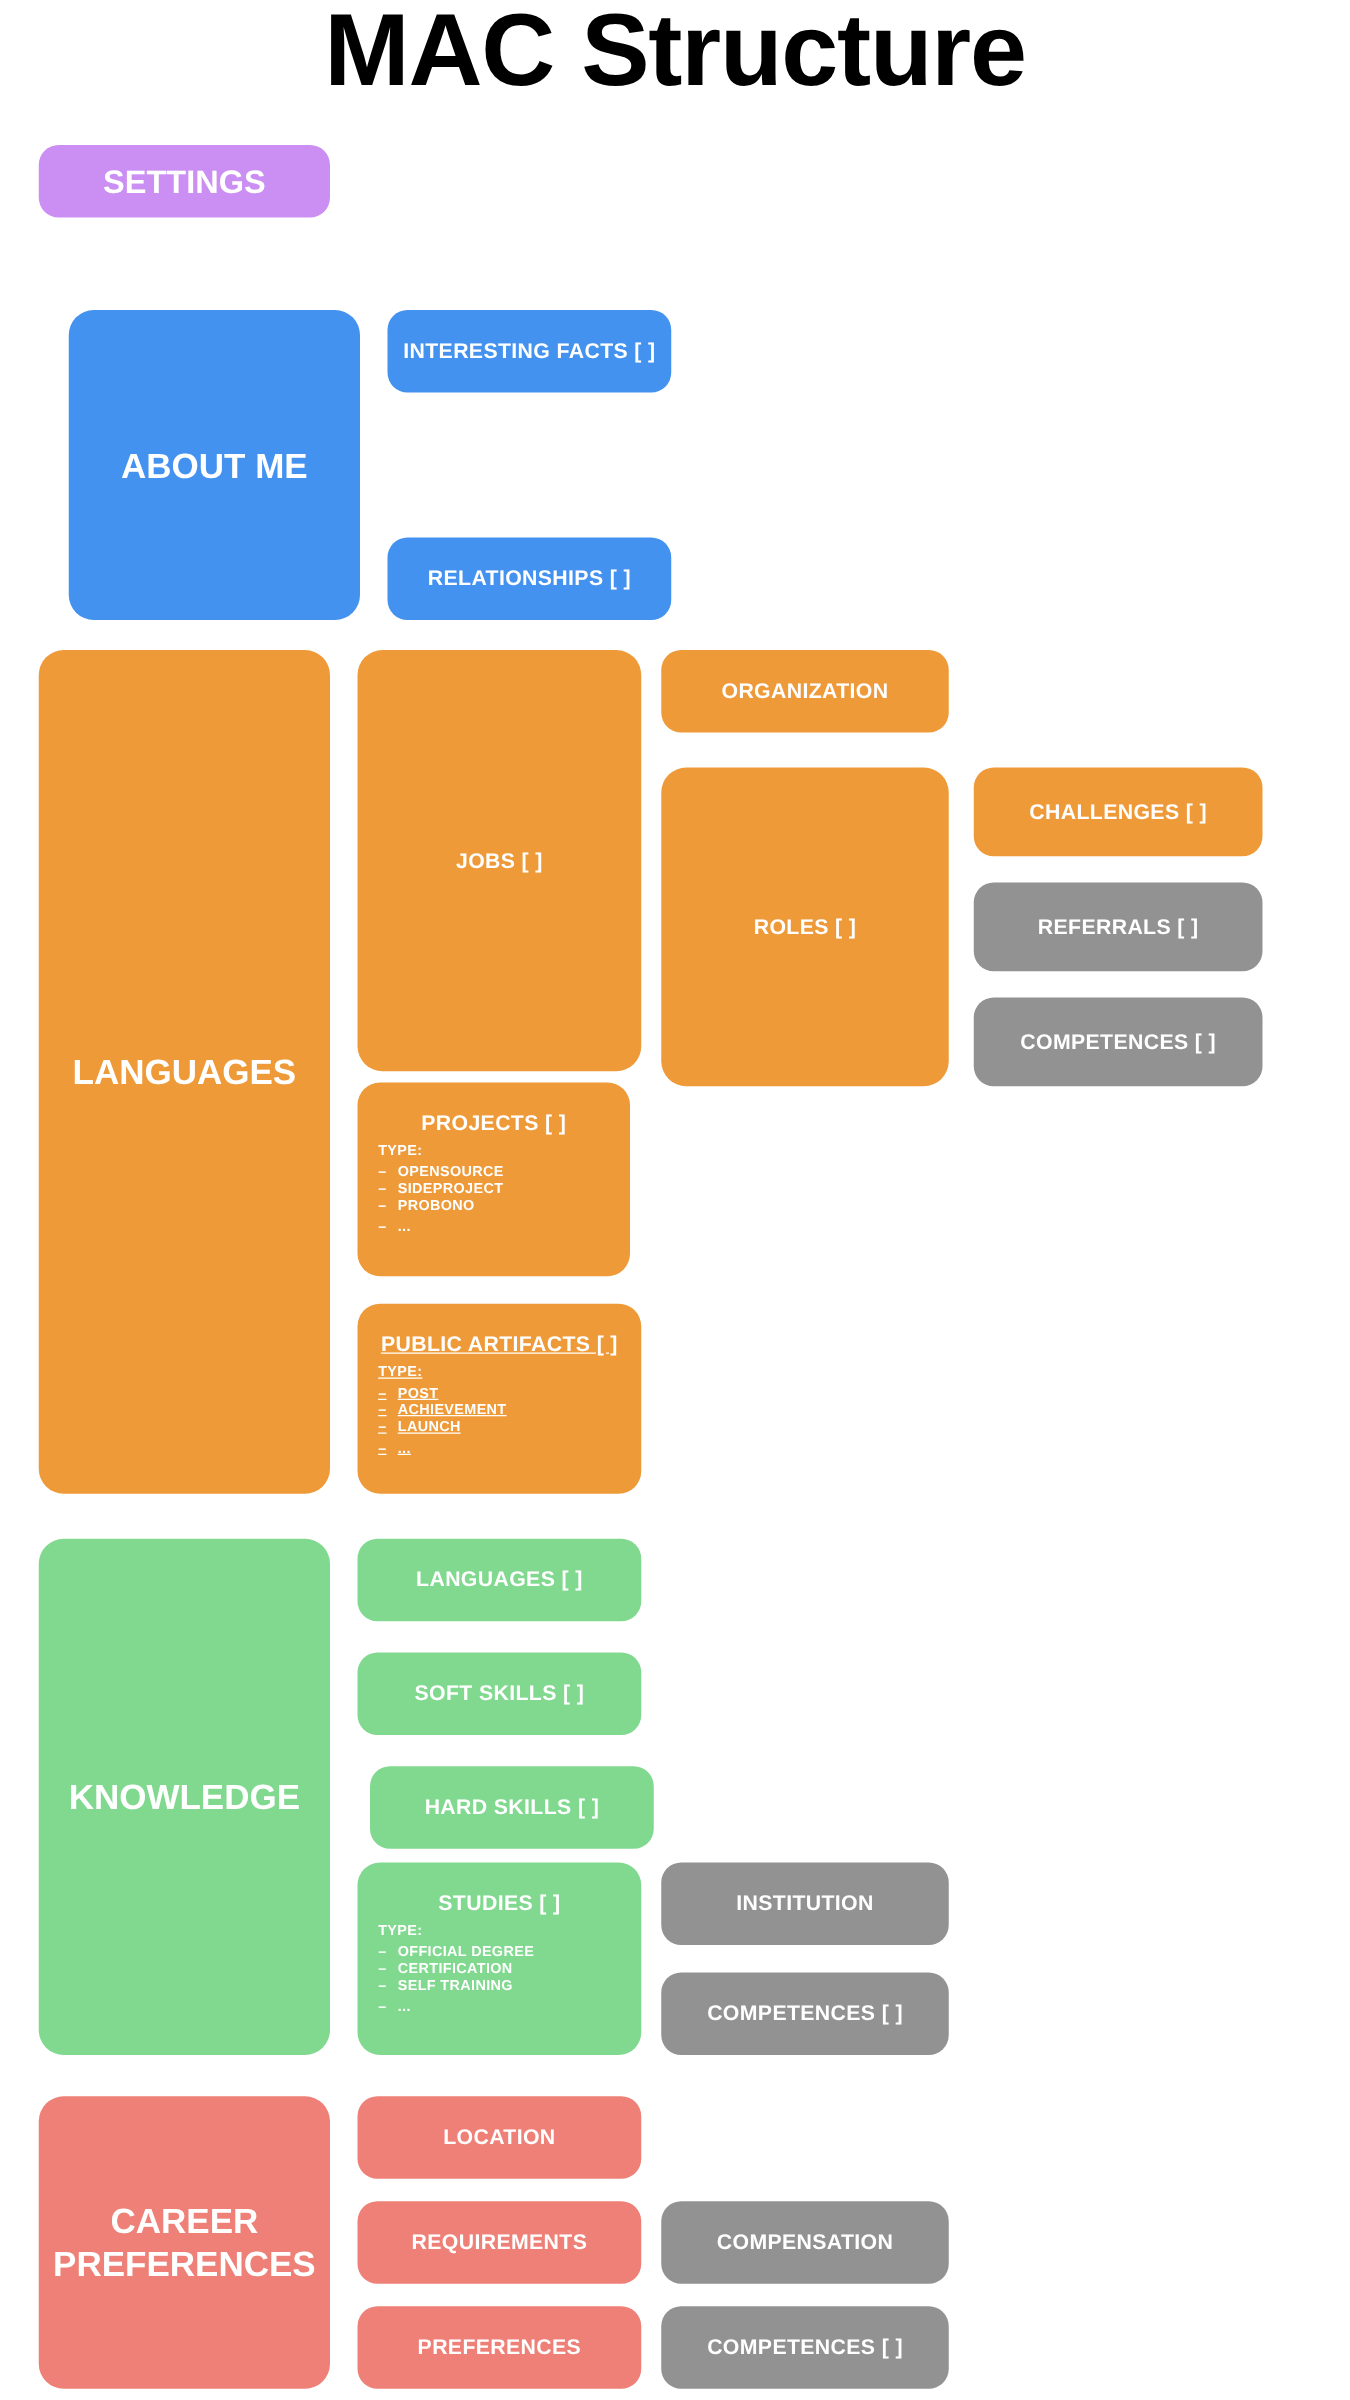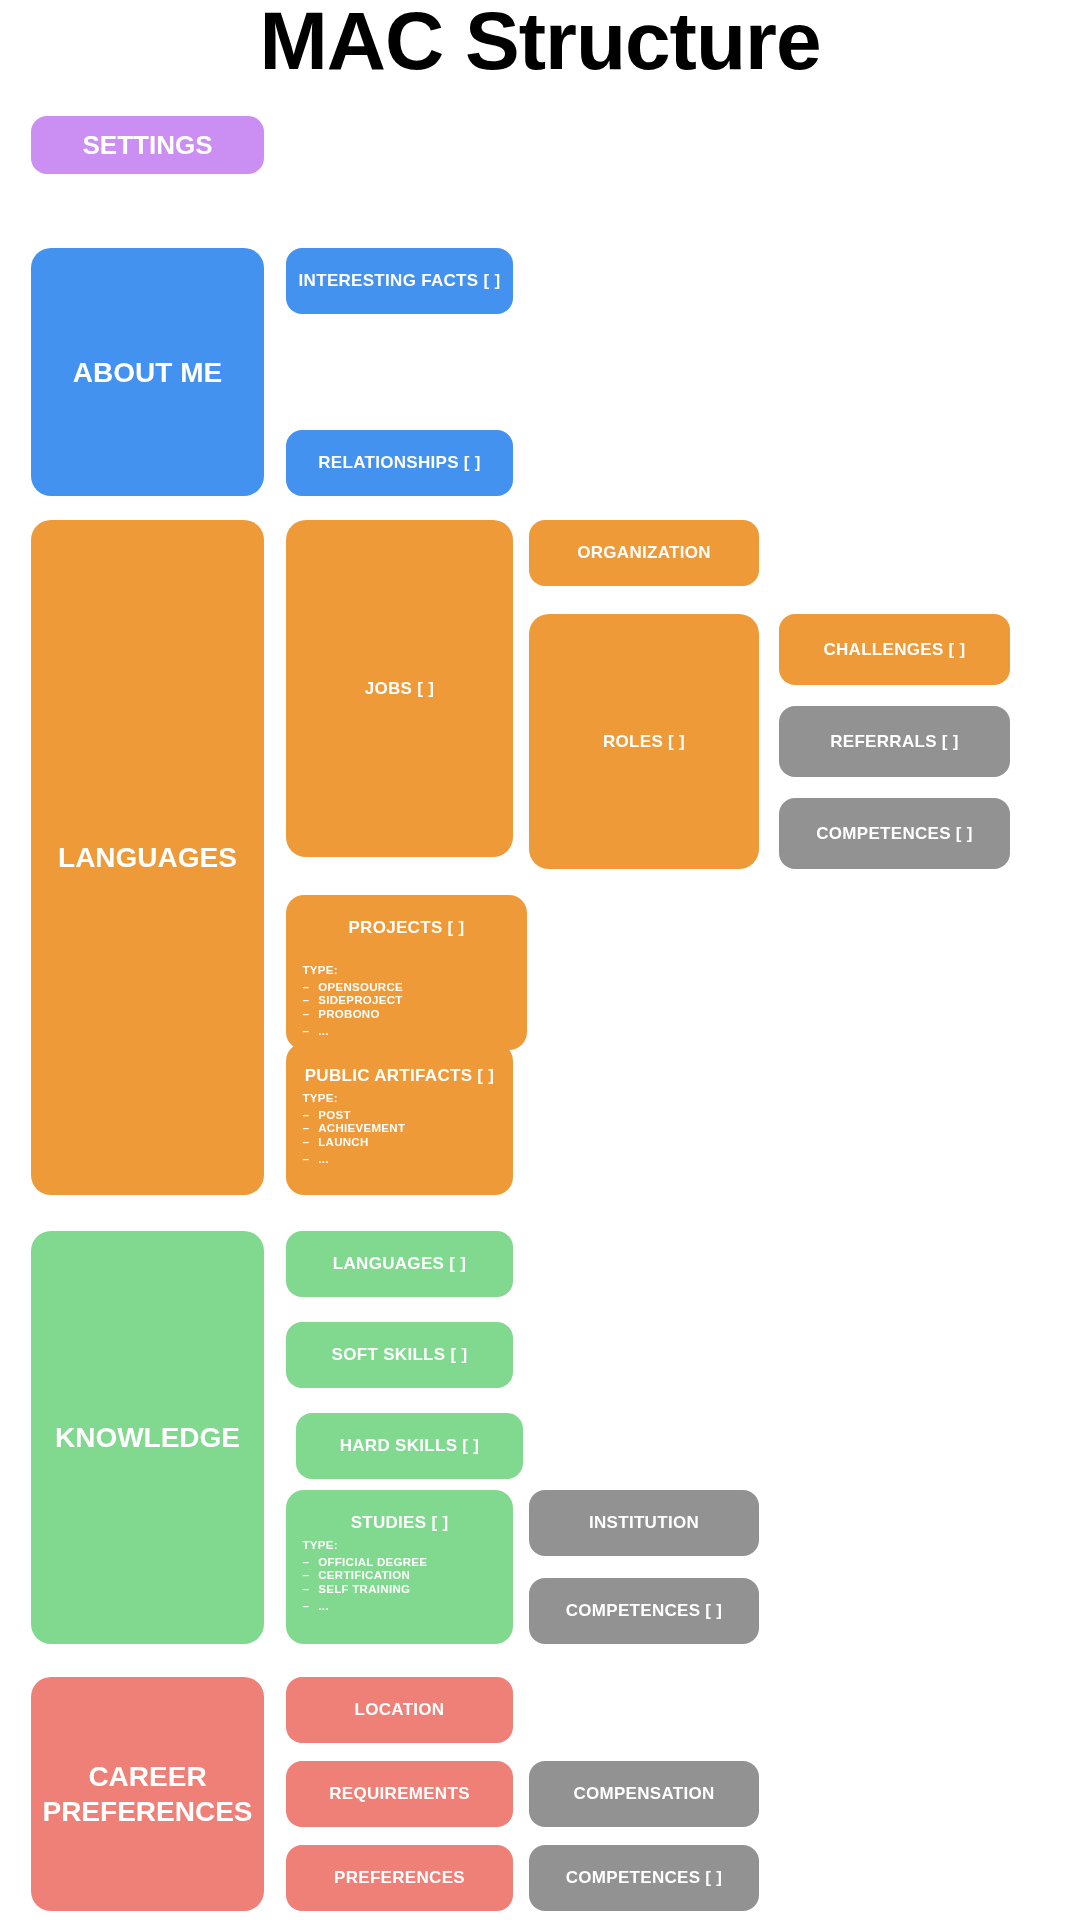--- a/index.html
+++ b/index.html
@@ -73,21 +73,21 @@
   .type-block ul {
     list-style: none;
     margin: 3px 0 0 0;
     padding: 0;
   }
   .type-block li { margin: 0; }
   .type-block li::before { content: "\2013"; margin-right: 9px; }
   .type-block li.more { margin-top: 4px; }
 
   .purple { background: var(--purple, #cb8ef3); }
-  .blue   { background: var(--blue,   #4492f0); }
+  .blue   { background: var(--blue,   #4492f0); margin-left: 24px; }
   .orange { background: var(--orange, #ef9a39); }
   .green  { background: var(--green,  #81d98f); }
   .red    { background: var(--red,    #ee8077); }
   .gray   { background: var(--gray,   #929292); text-align: right; }
 </style>
 </head>
 <body>
 
 <div class="canvas">
 
@@ -100,34 +100,34 @@
   <div class="node leaf blue" style="left:286px; top:430px; width:227px; height:66px;">RELATIONSHIPS [ ]</div>
 
   <div class="node parent orange" style="left:31px; top:520px; width:233px; height:675px;">LANGUAGES</div>
   <div class="node leaf orange" style="left:529px; top:520px; width:230px; height:66px;">ORGANIZATION</div>
   <div class="node leaf bigchild orange" style="left:286px; top:520px; width:227px; height:337px;">JOBS [ ]</div>
   <div class="node leaf bigchild orange" style="left:529px; top:614px; width:230px; height:255px;">ROLES [ ]</div>
   <div class="node leaf orange" style="left:779px; top:614px; width:231px; height:71px;">CHALLENGES [ ]</div>
   <div class="node leaf gray" style="left:779px; top:706px; width:231px; height:71px;">REFERRALS [ ]</div>
   <div class="node leaf gray" style="left:779px; top:798px; width:231px; height:71px;">COMPETENCES [ ]</div>
 
-  <div class="node listnode orange" style="left:286px; top:895px; width:241px; height:155px;gap:20px;">
+  <div class="node listnode orange" style="left:286px; top:866px; width:218px; height:155px;">
     <span class="node-title">PROJECTS [ ]</span>
     <div class="type-block">
       <span>TYPE:</span>
       <ul>
         <li>OPENSOURCE</li>
         <li>SIDEPROJECT</li>
         <li>PROBONO</li>
         <li class="more">...</li>
       </ul>
     </div>
   </div>
 
-  <div class="node listnode orange" style="left:286px; top:1043px; width:227px; height:152px;">
+  <div class="node listnode orange" style="left:286px; top:1043px; width:227px; height:152px;text-decoration:underline;">
     <span class="node-title">PUBLIC ARTIFACTS [ ]</span>
     <div class="type-block">
       <span>TYPE:</span>
       <ul>
         <li>POST</li>
         <li>ACHIEVEMENT</li>
         <li>LAUNCH</li>
         <li class="more">...</li>
       </ul>
     </div>

